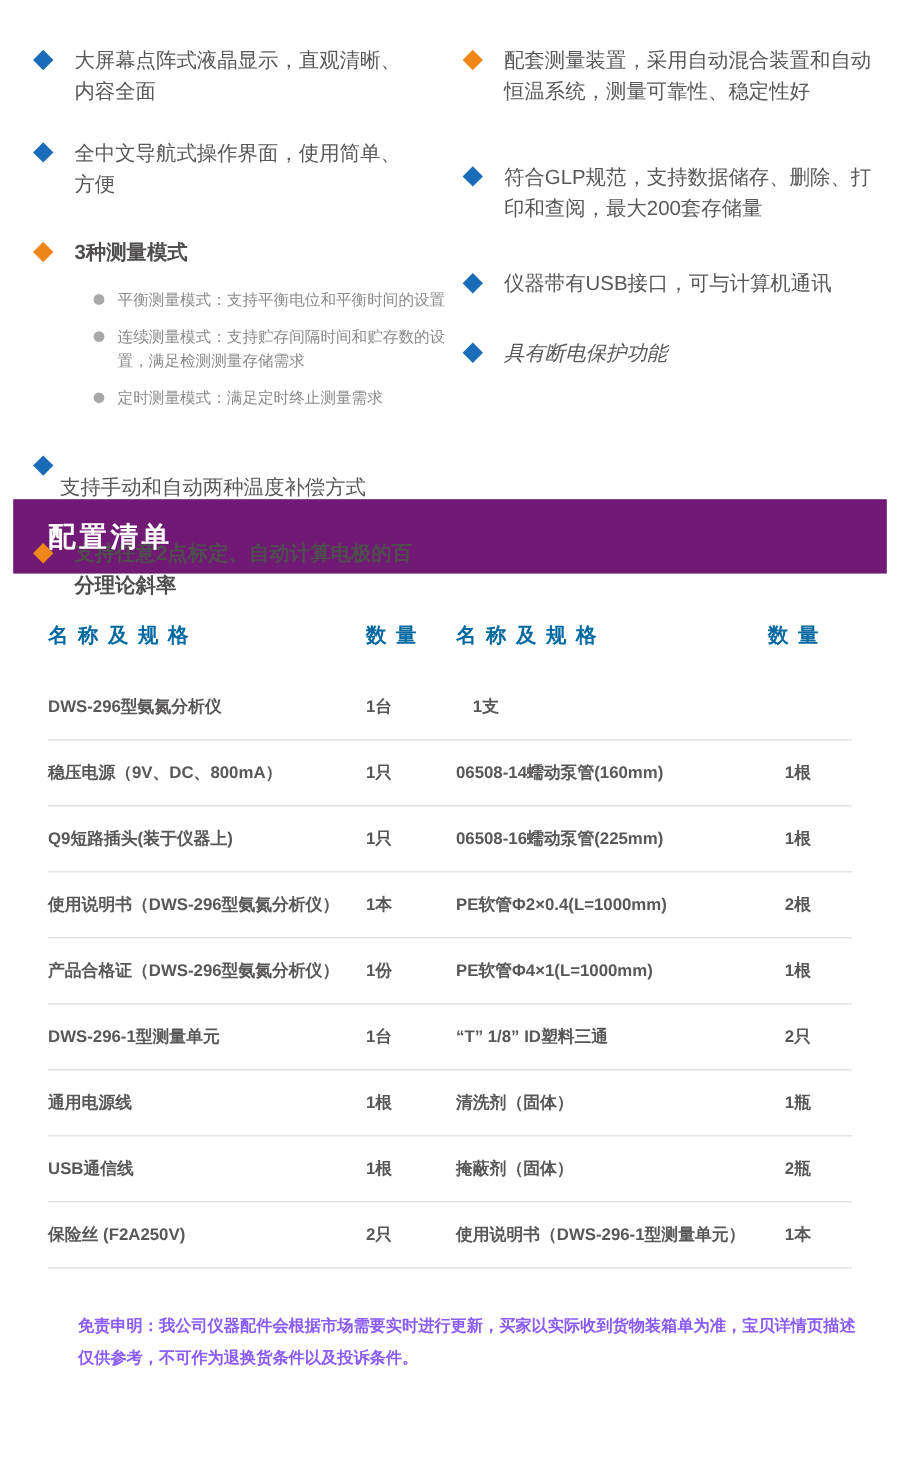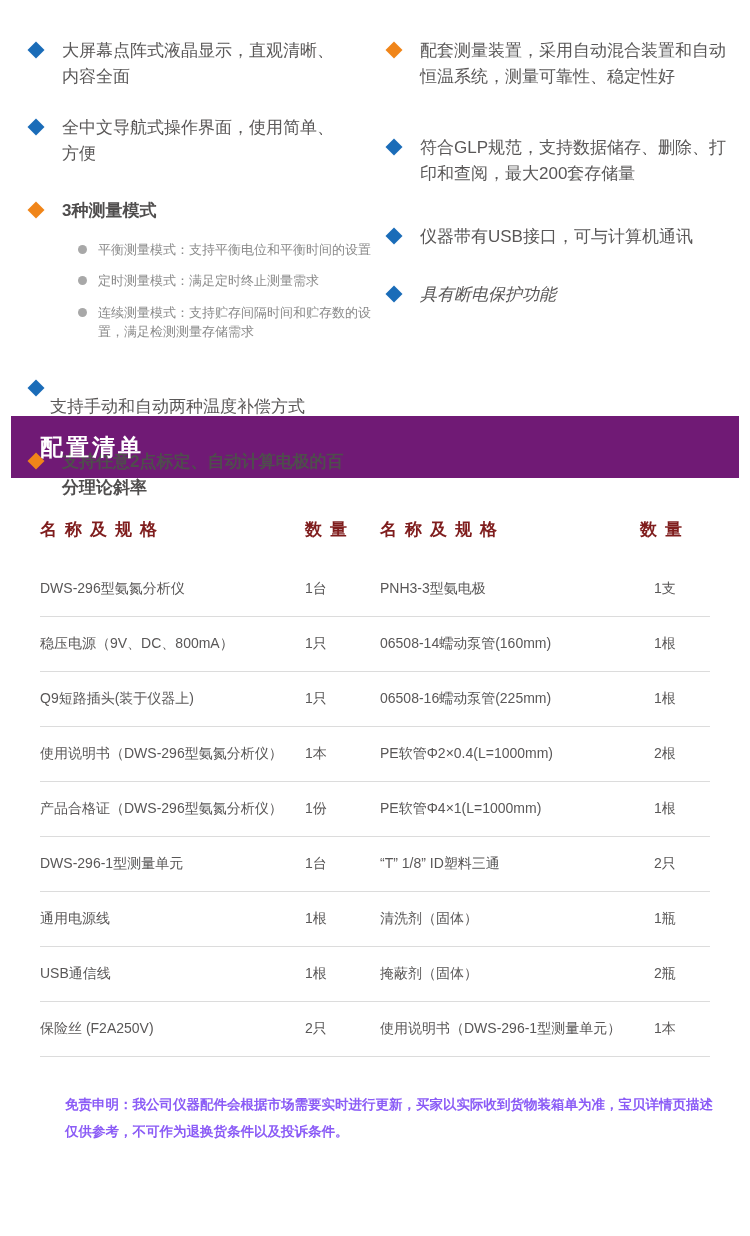--- a/index.html
+++ b/index.html
@@ -77,26 +77,27 @@
     letter-spacing:3px;
     padding-left:29px;
   }
 
   
   .config-table { margin:18px 40px 0 40px; }
   .t-header, .t-row {
     display:grid;
     grid-template-columns:265px 75px 260px 70px;
     align-items:center;
+    font-weight:bold;
   }
   .t-header {
     height:66px;
     font-size:17px;
     font-weight:bold;
-    color:#7f1d1d;
+    color:#0369a1;
   }
   .t-header > div { letter-spacing:8px; }
   .t-row {
     height:55px;
     font-size:14px;
     color:#595757;
     border-bottom:1px solid #dcdcdc;
   }
   .qty-right { padding-left:14px; }
 
@@ -130,25 +131,25 @@
       <span class="diamond orange"></span>
       <div>
         <span class="feature-text bold">3种测量模式</span>
         <ul class="sublist">
           <li class="subitem">
             <span class="circle-bullet"></span>
             <span class="subitem-text">平衡测量模式：支持平衡电位和平衡时间的设置</span>
           </li>
           <li class="subitem">
             <span class="circle-bullet"></span>
-            <span class="subitem-text">定时测量模式：满足定时终止测量需求</span>
+            <span class="subitem-text">连续测量模式：支持贮存间隔时间和贮存数的设置，满足检测测量存储需求</span>
           </li>
           <li class="subitem">
             <span class="circle-bullet"></span>
-            <span class="subitem-text">连续测量模式：支持贮存间隔时间和贮存数的设置，满足检测测量存储需求</span>
+            <span class="subitem-text">定时测量模式：满足定时终止测量需求</span>
           </li>
         </ul>
       </div>
     </div>
 
     <div class="feature-item">
       <span class="diamond blue"></span>
       <span class="feature-text">支持手动和自动两种温度补偿方式</span>
     </div>
 
@@ -194,21 +195,20 @@
   <div class="t-header">
     <div>名称及规格</div>
     <div>数量</div>
     <div>名称及规格</div>
     <div>数量</div>
   </div>
 
   <div class="t-row">
     <div>DWS-296型氨氮分析仪</div>
     <div>1台</div>
-    <div>PNH3-3型氨电极</div>
     <div class="qty-right">1支</div>
   </div>
 
   <div class="t-row">
     <div>稳压电源（9V、DC、800mA）</div>
     <div>1只</div>
     <div>06508-14蠕动泵管(160mm)</div>
     <div class="qty-right">1根</div>
   </div>
 

